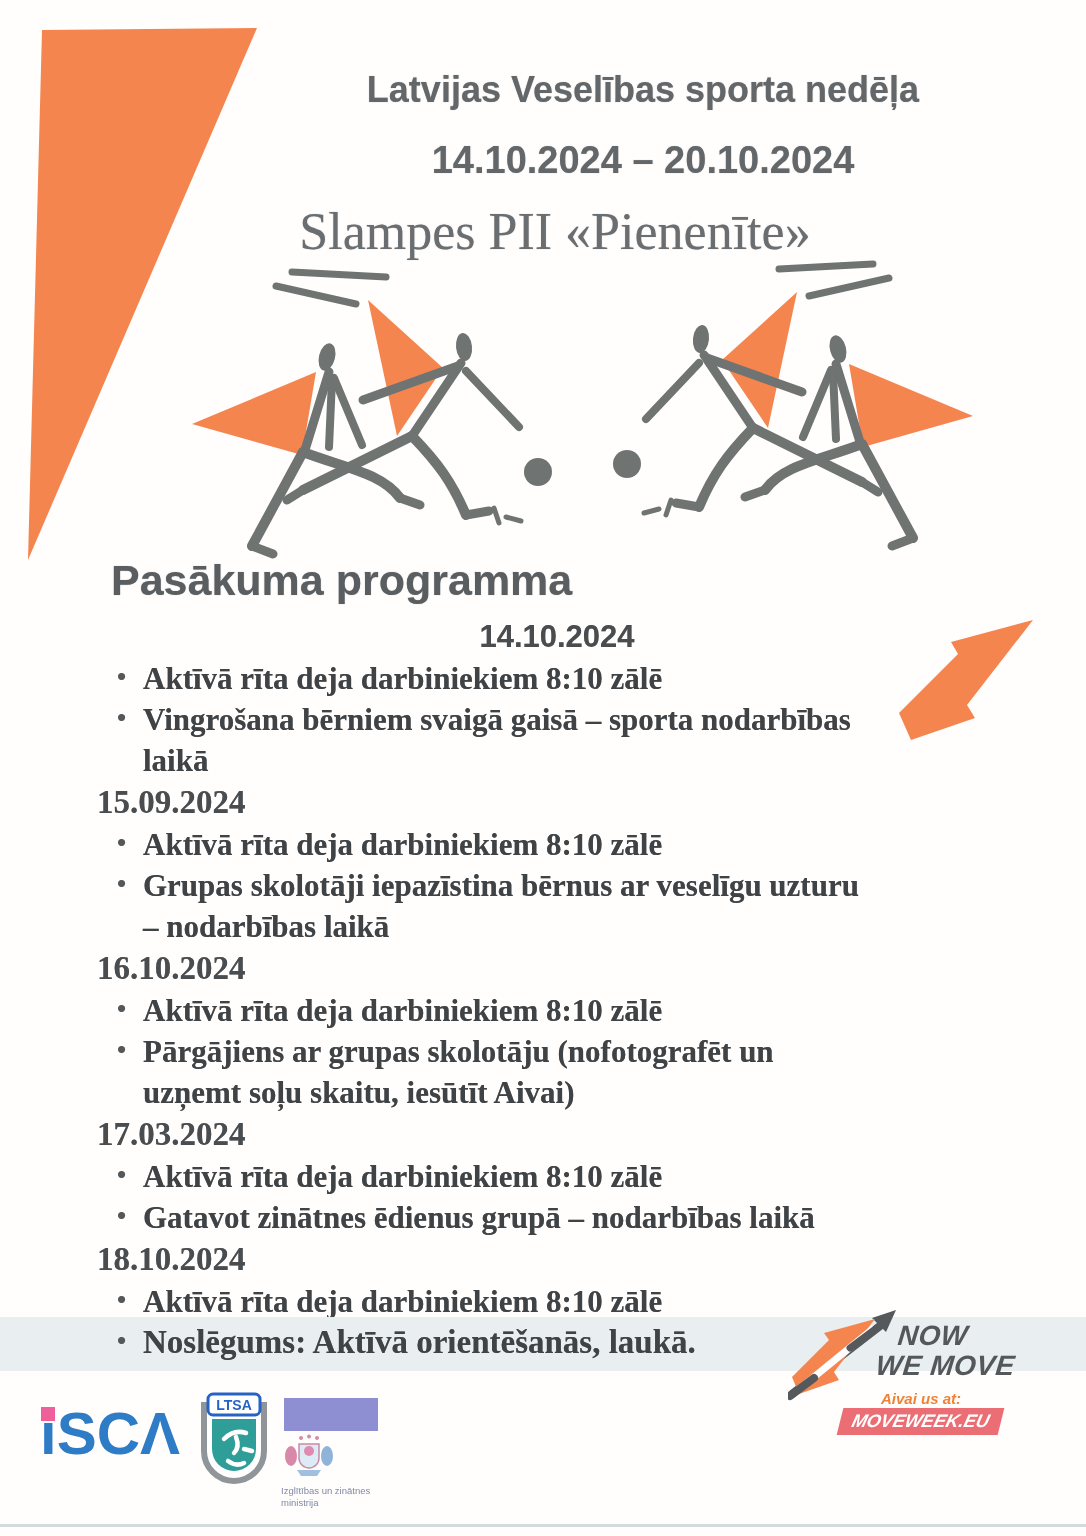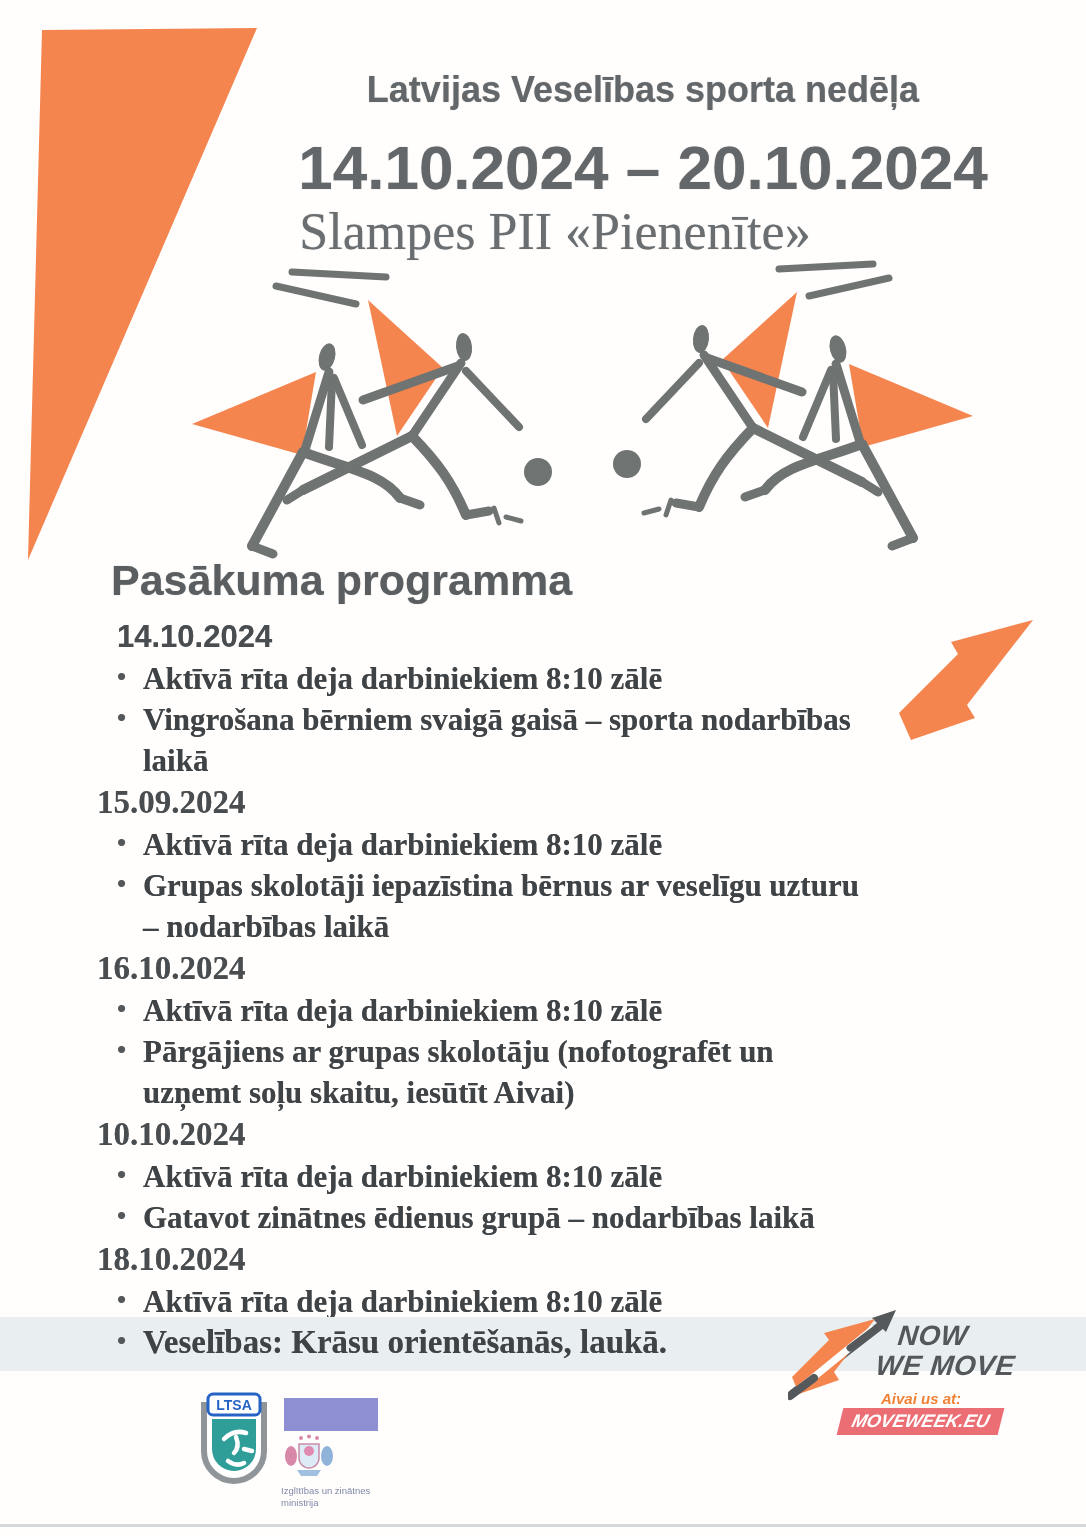--- a/index.html
+++ b/index.html
@@ -9,36 +9,36 @@
     font-family:"Liberation Sans",sans-serif;
   }
   .layer{position:absolute;left:0;top:0;}
   
   .titles{
     position:absolute;left:200px;top:62px;width:886px;z-index:2;
     text-align:center;color:#63676A;
   }
   .t1{font-size:36px;font-weight:bold;line-height:56px;white-space:nowrap;
       text-shadow:0 0 1px rgba(99,103,106,.55);}
-  .t2{font-size:62px;font-weight:bold;line-height:60px;margin-top:20px;
+  .t2{font-size:38px;font-weight:bold;line-height:60px;margin-top:12px;
       text-shadow:0 0 1px rgba(99,103,106,.55);}
   .subtitle{
     position:absolute;left:150px;top:202px;width:810px;z-index:2;
     text-align:center;font-family:"Liberation Serif",serif;
     font-size:52px;color:#6B6E71;text-shadow:0 0 1px rgba(107,110,113,.5);
   }
   
   .program{position:absolute;left:97px;top:556px;width:900px;z-index:2;}
   .prog-heading{
     margin:0 0 10px 14px;font-size:43px;font-weight:bold;color:#5A5E61;
     text-shadow:0 0 1px rgba(90,94,97,.55);
   }
   .date{font-weight:bold;line-height:43px;color:#494D50;
         text-shadow:0 0 .5px rgba(73,77,80,.6);}
-  .date-sans{font-family:"Liberation Sans",sans-serif;font-size:31px;margin-left:20px;}
+  .date-sans{font-family:"Liberation Sans",sans-serif;font-size:31px;margin-left:20px;text-align:center;}
   .date-serif{font-family:"Liberation Serif",serif;font-size:33px;}
   .items{list-style:none;margin:0;padding:0;}
   .items li{
     position:relative;z-index:0;padding-left:46px;max-width:830px;
     font-family:"Liberation Serif",serif;font-weight:bold;
     font-size:31px;line-height:41px;color:#3F4346;
     text-shadow:0 0 .5px rgba(63,67,70,.6);
   }
   .bullet{position:absolute;left:20px;top:-2px;font-size:26px;color:#55585A;}
   li.band .txt{font-size:33px;}
@@ -140,37 +140,43 @@
 
     <div class="day">
       <div class="date date-serif">16.10.2024</div>
       <ul class="items">
             <li><span class="bullet">•</span><span class="txt">Aktīvā rīta deja darbiniekiem 8:10 zālē</span></li>
             <li><span class="bullet">•</span><span class="txt">Pārgājiens ar grupas skolotāju (nofotografēt un<br>uzņemt soļu skaitu, iesūtīt Aivai)</span></li>
           </ul>
     </div>
 
     <div class="day">
-      <div class="date date-serif">10.10.2024</div>
+      <div class="date date-serif">17.03.2024</div>
       <ul class="items">
             <li><span class="bullet">•</span><span class="txt">Aktīvā rīta deja darbiniekiem 8:10 zālē</span></li>
             <li><span class="bullet">•</span><span class="txt">Gatavot zinātnes ēdienus grupā – nodarbības laikā</span></li>
           </ul>
     </div>
 
     <div class="day">
       <div class="date date-serif">18.10.2024</div>
       <ul class="items">
             <li><span class="bullet">•</span><span class="txt">Aktīvā rīta deja darbiniekiem 8:10 zālē</span></li>
-            <li class="band"><span class="bullet">•</span><span class="txt">Veselības: Krāsu orientēšanās, laukā.</span></li>
+            <li class="band"><span class="bullet">•</span><span class="txt">Noslēgums: Aktīvā orientēšanās, laukā.</span></li>
           </ul>
     </div>
   </div>
   </section>
 
+  <div class="logo logo-isca">
+    <svg width="150" height="72" viewBox="0 0 150 72">
+      <text x="0" y="58" font-size="60" font-weight="bold" fill="#2E7CC6">iSCΛ</text>
+      <rect x="1" y="11" width="14" height="14" fill="#EF5F99"></rect>
+    </svg>
+  </div>
 
   <div class="logo logo-ltsa">
     <svg width="76" height="102" viewBox="0 0 76 102">
       <path d="M8,16 H68 V62 A30,30 0 0 1 8,62 Z" fill="#fff" stroke="#8F9598" stroke-width="6"></path>
       <path d="M16,30 H60 V60 A22,22 0 0 1 16,60 Z" fill="#2F9E98"></path>
       <rect x="12" y="5" width="52" height="21" rx="5" fill="#fff" stroke="#2663C4" stroke-width="3"></rect>
       <text x="38" y="21" font-size="14" font-weight="bold" fill="#2663C4" text-anchor="middle">LTSA</text>
       <g stroke="#fff" stroke-width="4.5" fill="none" stroke-linecap="round">
         <path d="M28,50 q10,-10 22,-6"></path>
         <path d="M40,48 q4,10 -2,16"></path>

